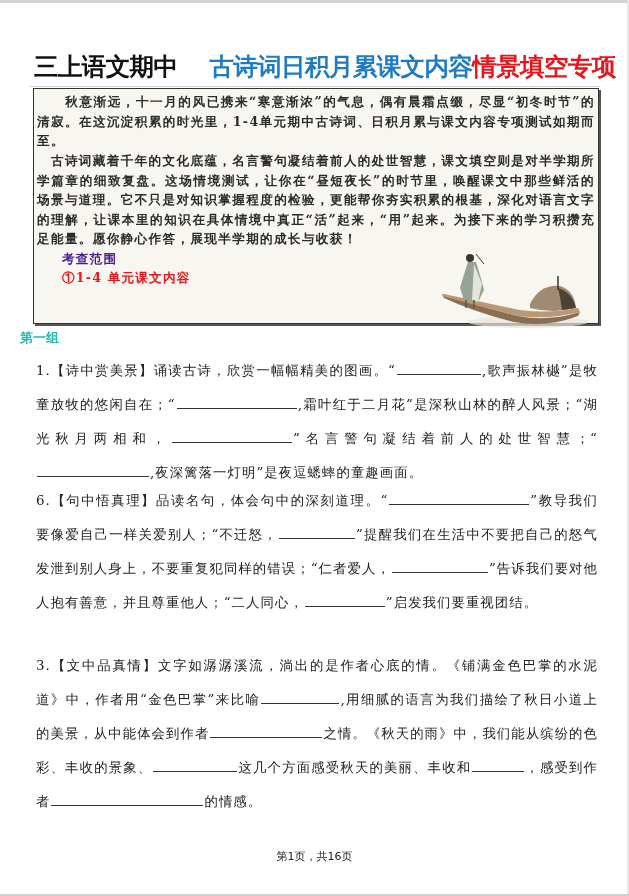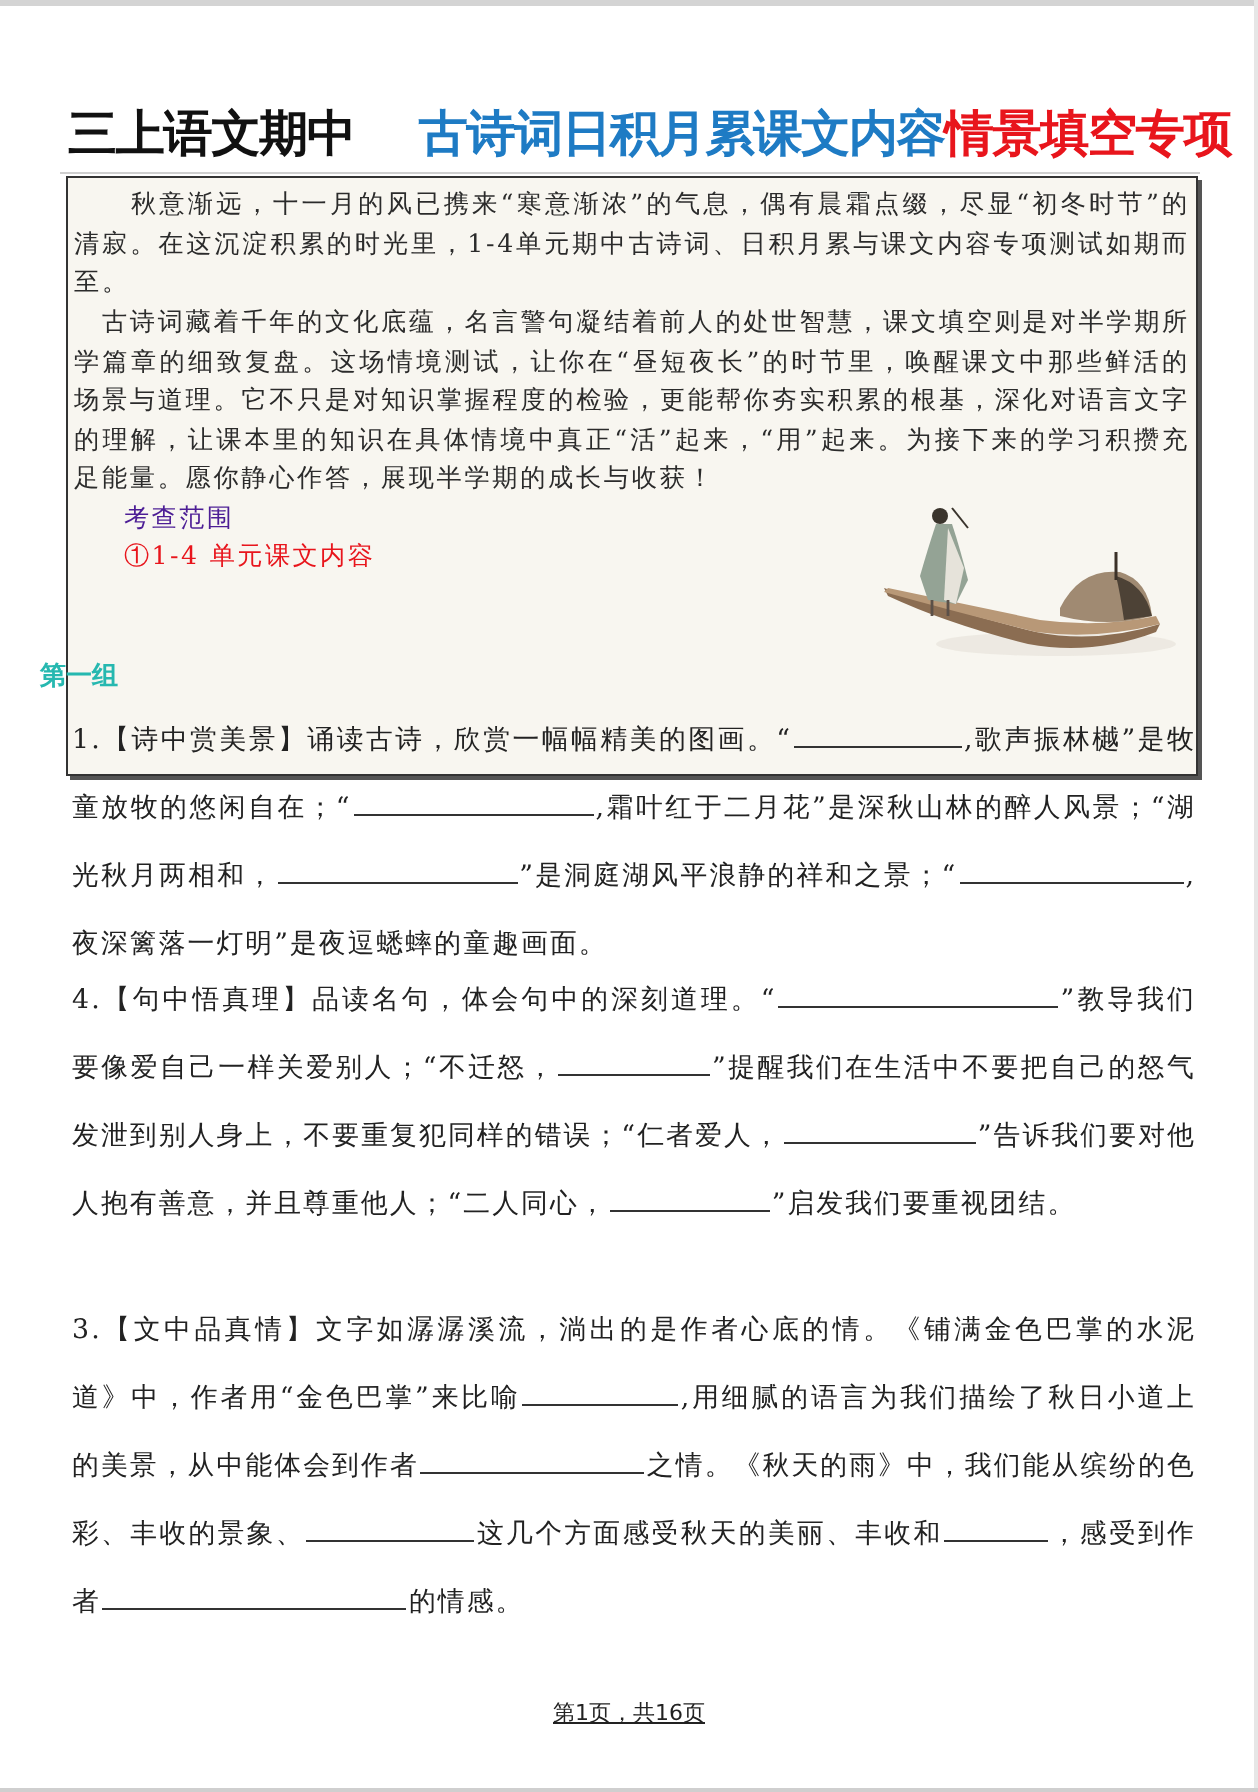--- a/index.html
+++ b/index.html
@@ -18,23 +18,24 @@
     font-family: "DejaVu Sans", "Liberation Sans", sans-serif;
     font-weight: bold; font-size: 24.5px; letter-spacing: -0.6px; white-space: nowrap;
     line-height: 34px;
   }
   .title .t-black { color: #111111; }
   .title .t-blue { color: #1e7bc4; margin-left: 32px; }
   .title .t-red { color: #e8151c; }
   .title-rule { position: absolute; left: 30px; top: 86px; width: 570px; height: 1px; background: #cfcfcf; }
 
   .intro-box {
-    position: absolute; left: 33px; top: 88px; width: 566px; height: 300px;
+    position: absolute; left: 33px; top: 88px; width: 566px; height: 236px;
     border: 1.5px solid #333; background: #f8f6f0; box-sizing: border-box;
     box-shadow: 2px 2px 0 #555;
+    font-weight: bold;
   }
   .intro-para {
     position: absolute; left: 3px; width: 558px;
     font-size: 12.6px; line-height: 19.6px; letter-spacing: 1.35px;
     text-align: justify; color: #2b2b2b; margin: 0;
   }
   .intro-para.p1 { top: 3px; }
   .intro-para.p2 { top: 62px; }
   .scope { position: absolute; left: 28px; font-size: 12.6px; line-height: 19.6px; letter-spacing: 1.2px; }
   .scope.h { top: 160px; color: #4c1d95; }
@@ -58,21 +59,21 @@
     font-size: 13.4px; line-height: 34px; letter-spacing: 1.05px;
     text-align: justify; color: #222; margin: 0;
   }
   .q.q1 { top: 354px; }
   .q.q2 { top: 484px; }
   .q.q3 { top: 649px; }
   .blank { display: inline-block; border-bottom: 1px solid #333; height: 14px; vertical-align: baseline; margin: 0 1px; }
 
   .footer {
     position: absolute; left: 0; top: 849px; width: 629px; text-align: center;
-    font-family: "DejaVu Sans", "Liberation Sans", sans-serif; font-size: 11px; color: #222; text-decoration: underline;
+    font-family: "DejaVu Sans", "Liberation Sans", sans-serif; font-size: 11px; color: #222;
   }
 </style>
 </head>
 <body>
 
 <div class="page-top-line"></div>
 <div class="page-right-line"></div>
 
 <div class="title">
   <span class="t-black">三上语文期中</span><span class="t-blue">古诗词日积月累课文内容</span><span class="t-red">情景填空专项</span>
@@ -97,25 +98,25 @@
   <path d="M36 14 L44 34 L40 52 L34 50 Z" fill="#e6e3da"></path>
   <circle cx="32" cy="8" r="4" fill="#3a342c"></circle>
   <line x1="38" y1="4" x2="46" y2="14" stroke="#3a342c" stroke-width="1"></line>
   <line x1="28" y1="50" x2="28" y2="58" stroke="#5b5048" stroke-width="1.4"></line>
   <line x1="36" y1="50" x2="36" y2="58" stroke="#5b5048" stroke-width="1.4"></line>
 </svg>
 
 <div class="group-label">第一组</div>
 
 <p class="q q1">
-  <span>1.【诗中赏美景】诵读古诗，欣赏一幅幅精美的图画。“</span><span class="blank" style="width:84px"></span><span>,歌声振林樾”是牧童放牧的悠闲自在；“</span><span class="blank" style="width:120px"></span><span>,霜叶红于二月花”是深秋山林的醉人风景；“湖光秋月两相和，</span><span class="blank" style="width:120px"></span><span>”是洞庭湖风平浪静的祥和之景；“</span><span class="blank" style="width:112px"></span><span>,夜深篱落一灯明”是夜逗蟋蟀的童趣画面。</span>
+  <span>1.【诗中赏美景】诵读古诗，欣赏一幅幅精美的图画。“</span><span class="blank" style="width:84px"></span><span>,歌声振林樾”是牧童放牧的悠闲自在；“</span><span class="blank" style="width:120px"></span><span>,霜叶红于二月花”是深秋山林的醉人风景；“湖光秋月两相和，</span><span class="blank" style="width:120px"></span><span>”名言警句凝结着前人的处世智慧；“</span><span class="blank" style="width:112px"></span><span>,夜深篱落一灯明”是夜逗蟋蟀的童趣画面。</span>
 </p>
 
 <p class="q q2">
-  <span>4.【句中悟真理】品读名句，体会句中的深刻道理。“</span><span class="blank" style="width:140px"></span><span>”教导我们要像爱自己一样关爱别人；“不迁怒，</span><span class="blank" style="width:76px"></span><span>”提醒我们在生活中不要把自己的怒气发泄到别人身上，不要重复犯同样的错误；“仁者爱人，</span><span class="blank" style="width:96px"></span><span>”告诉我们要对他人抱有善意，并且尊重他人；“二人同心，</span><span class="blank" style="width:80px"></span><span>”启发我们要重视团结。</span>
+  <span>6.【句中悟真理】品读名句，体会句中的深刻道理。“</span><span class="blank" style="width:140px"></span><span>”教导我们要像爱自己一样关爱别人；“不迁怒，</span><span class="blank" style="width:76px"></span><span>”提醒我们在生活中不要把自己的怒气发泄到别人身上，不要重复犯同样的错误；“仁者爱人，</span><span class="blank" style="width:96px"></span><span>”告诉我们要对他人抱有善意，并且尊重他人；“二人同心，</span><span class="blank" style="width:80px"></span><span>”启发我们要重视团结。</span>
 </p>
 
 <p class="q q3">
   <span>3.【文中品真情】文字如潺潺溪流，淌出的是作者心底的情。《铺满金色巴掌的水泥道》中，作者用“金色巴掌”来比喻</span><span class="blank" style="width:78px"></span><span>,用细腻的语言为我们描绘了秋日小道上的美景，从中能体会到作者</span><span class="blank" style="width:112px"></span><span>之情。《秋天的雨》中，我们能从缤纷的色彩、丰收的景象、</span><span class="blank" style="width:84px"></span><span>这几个方面感受秋天的美丽、丰收和</span><span class="blank" style="width:52px"></span><span>，感受到作者</span><span class="blank" style="width:152px"></span><span>的情感。</span>
 </p>
 
 <div class="footer">第1页，共16页</div>
 <div class="page-bottom-line"></div>
 
 </body></html>

